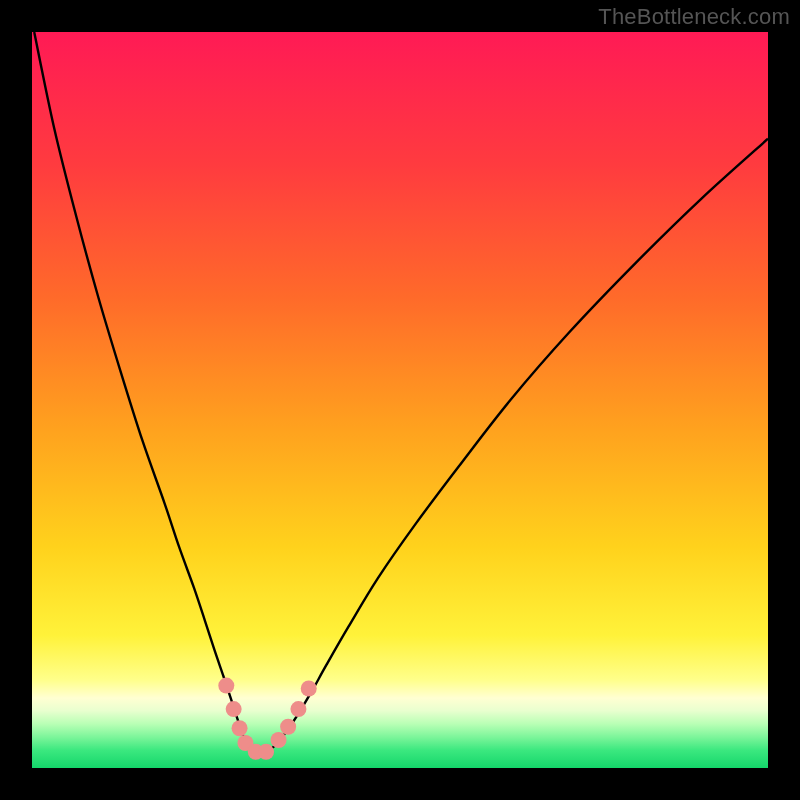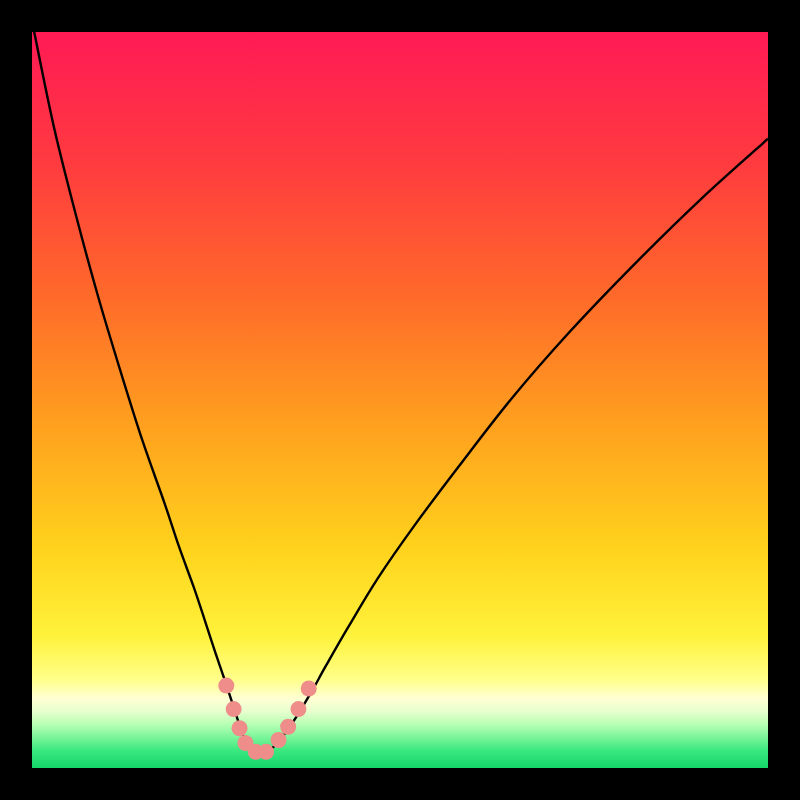--- a/index.html
+++ b/index.html
@@ -85,13 +85,14 @@
           <circle cx="213.44" cy="710.98" r="8" fill="#ee8d8a"></circle>
           <circle cx="223.74" cy="719.81" r="8" fill="#ee8d8a"></circle>
           <circle cx="234.05" cy="719.81" r="8" fill="#ee8d8a"></circle>
           <circle cx="246.56" cy="708.03" r="8" fill="#ee8d8a"></circle>
           <circle cx="256.13" cy="694.78" r="8" fill="#ee8d8a"></circle>
           <circle cx="266.43" cy="677.12" r="8" fill="#ee8d8a"></circle>
           <circle cx="276.74" cy="656.51" r="8" fill="#ee8d8a"></circle>
         </g>
     </svg>
   </div>
+  <div class="watermark">TheBottleneck.com</div>
 </div>
 
 </body></html>

